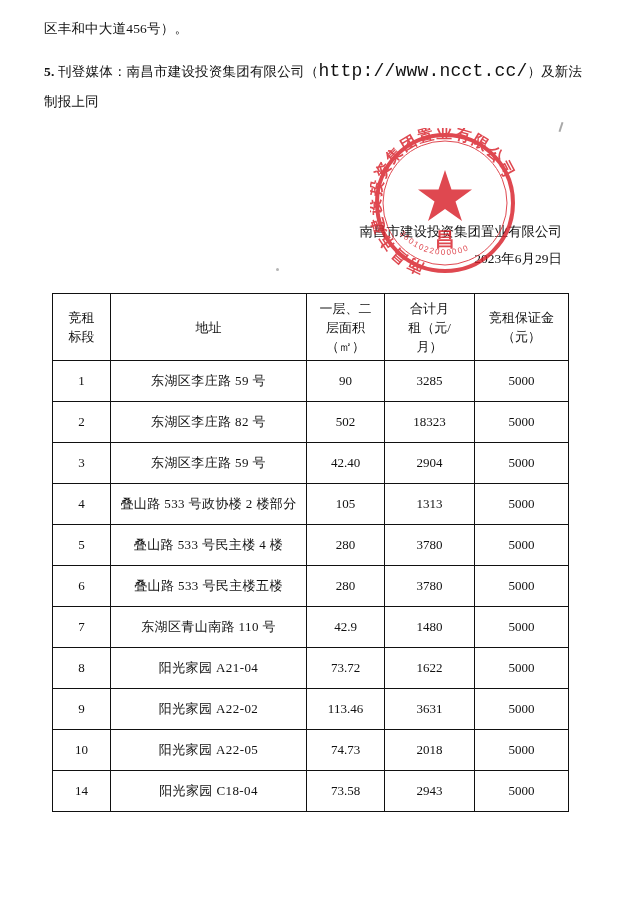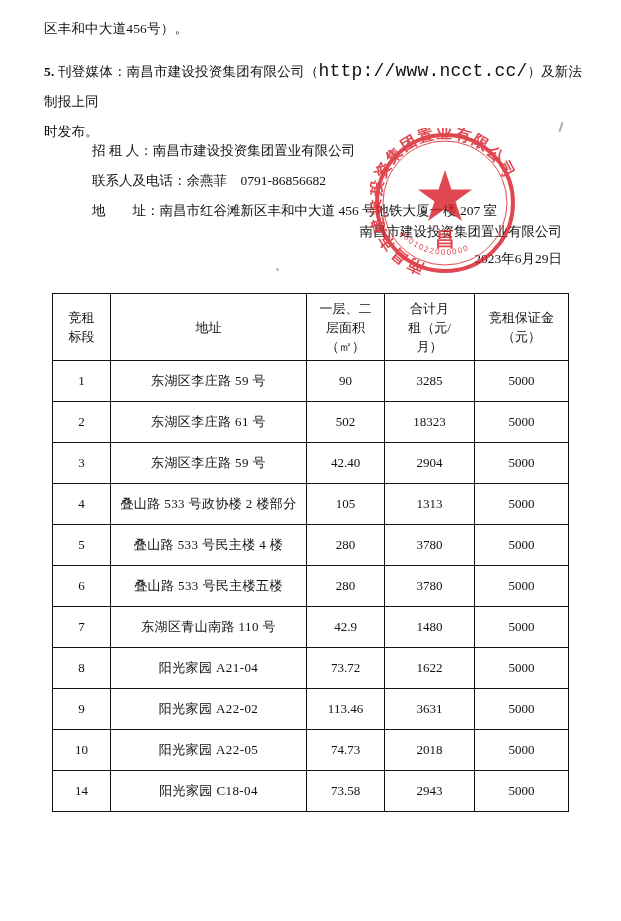--- a/index.html
+++ b/index.html
@@ -141,28 +141,22 @@
 <body>
 
 <div class="page">
 
   <div class="top-block">
     <div class="para">区丰和中大道456号）。</div>
     <div class="para para-indent" style="margin-top:12px;">
       <span class="num-label">5.</span>
       <span>刊登媒体：</span><span>南昌市建设投资集团有限公司（</span><span class="mono">http://www.ncct.cc/</span><span>）及新法制报上同</span>
     </div>
-    <div class="para">时发布。</div>
   </div>
 
-  <div class="sig-block">
-    <div class="sig-line">招 租 人：南昌市建设投资集团置业有限公司</div>
-    <div class="sig-line">联系人及电话：余燕菲　0791-86856682</div>
-    <div class="sig-line">地　　址：南昌市红谷滩新区丰和中大道 456 号地铁大厦一楼 207 室</div>
-  </div>
 
   <div class="sig-right-wrap">
     <div>南昌市建设投资集团置业有限公司</div>
     <div>2023年6月29日</div>
   </div>
 
   <div class="seal">
     <svg width="150" height="150" viewBox="0 0 150 150" xmlns="http://www.w3.org/2000/svg">
       <g opacity="0.82">
         <circle cx="75" cy="75" r="68" fill="none" stroke="#d8202a" stroke-width="4"></circle>
@@ -224,21 +218,21 @@
       <tbody id="table-body">
           <tr>
             <td>1</td>
             <td class="addr">东湖区李庄路 59 号</td>
             <td>90</td>
             <td>3285</td>
             <td>5000</td>
           </tr>
           <tr>
             <td>2</td>
-            <td class="addr">东湖区李庄路 61 号</td>
+            <td class="addr">东湖区李庄路 82 号</td>
             <td>502</td>
             <td>18323</td>
             <td>5000</td>
           </tr>
           <tr>
             <td>3</td>
             <td class="addr">东湖区李庄路 59 号</td>
             <td>42.40</td>
             <td>2904</td>
             <td>5000</td>

